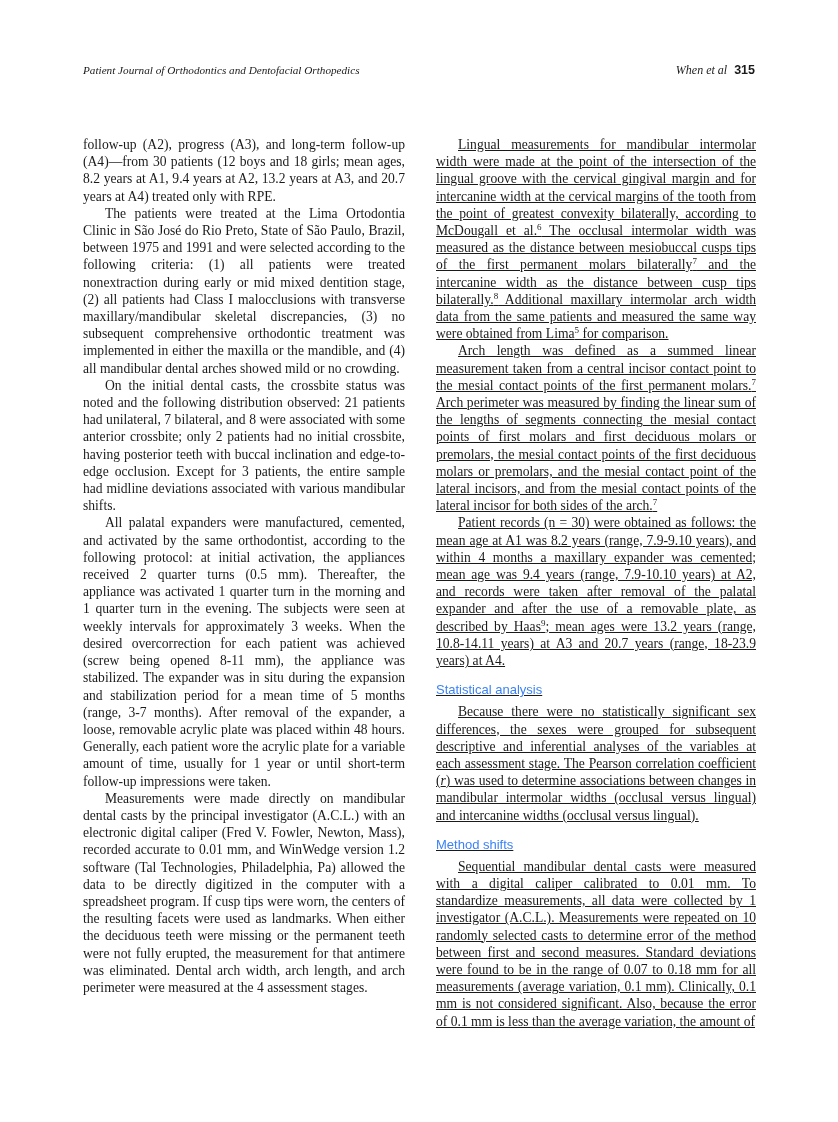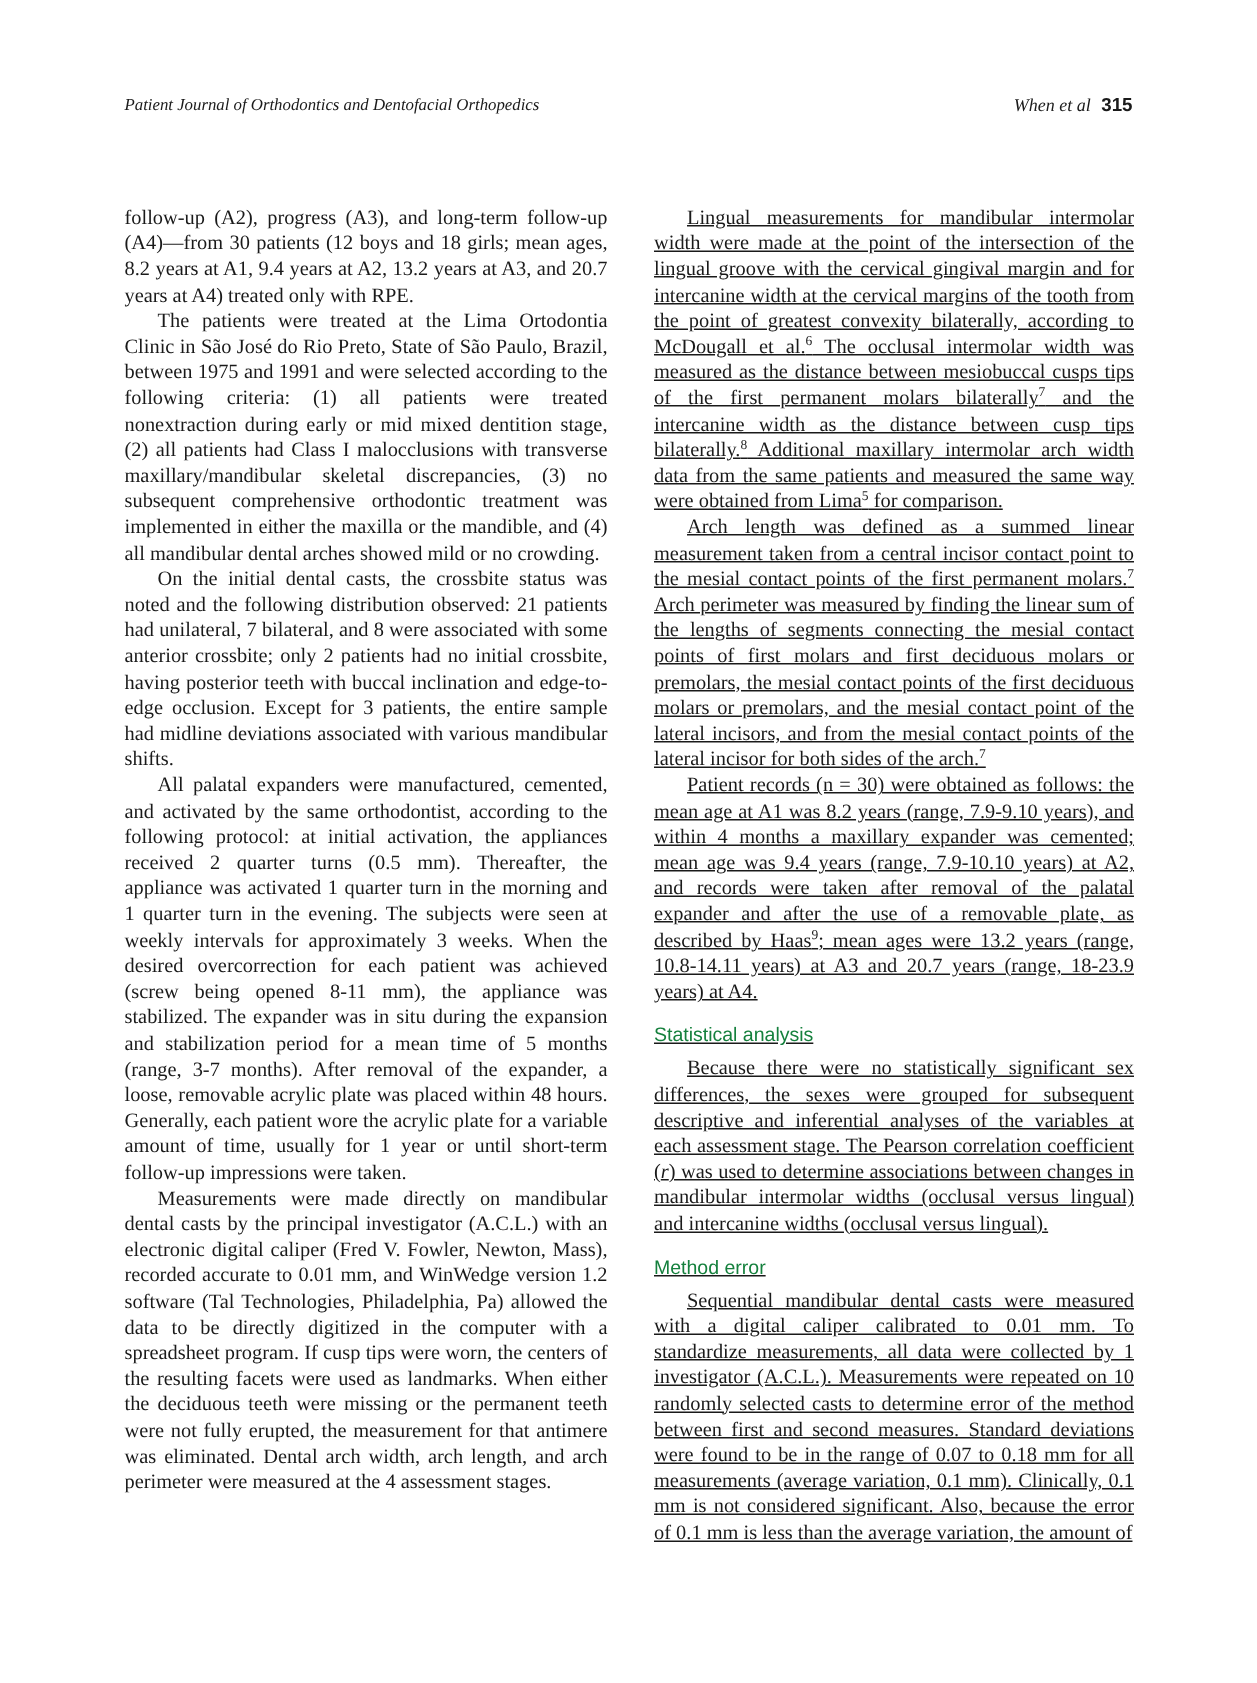--- a/index.html
+++ b/index.html
@@ -5,21 +5,21 @@
   html, body { margin: 0; padding: 0; background: #ffffff; }
   body { width: 838px; height: 1122px; position: relative; overflow: hidden; color: #1a1a1a; }
   .running-head { position: absolute; left: 83px; top: 63px; width: 672px; font-family: "Liberation Serif", serif; font-size: 11.2px; line-height: 14px; font-style: italic; }
   .rh-right { position: absolute; right: 0; top: 0; font-style: italic; font-size: 12px; }
   .rh-right .pg { font-family: "Liberation Sans", sans-serif; font-style: normal; font-weight: bold; font-size: 12.5px; margin-left: 7px; }
   .col { position: absolute; top: 136px; width: 322px; font-family: "Liberation Serif", serif; font-size: 13.6px; line-height: 17.2px; text-align: justify; hyphens: none; }
   .col.left { left: 83px; }
   .col.right { left: 436px; width: 320px; text-decoration: underline; }
   .col p { margin: 0; text-indent: 22px; }
   .col p.noindent { text-indent: 0; }
-  .col h3 { font-family: "Liberation Sans", sans-serif; font-size: 13px; font-weight: normal; margin: 12px 0 5px 0; line-height: 17px; color: #15803d; }
+  .col h3 { font-family: "Liberation Sans", sans-serif; font-size: 13px; font-weight: normal; margin: 12px 0 5px 0; line-height: 17px; color: #3b82f6; }
   sup { font-size: 9px; line-height: 0; vertical-align: 5px; }
 </style>
 </head>
 <body>
 
 <div class="running-head">
   <div>Patient Journal of Orthodontics and Dentofacial Orthopedics</div>
   <div class="rh-right">
     <span>When et al</span><span class="pg">315</span>
   </div>
@@ -37,16 +37,16 @@
   <p><span>Lingual measurements for mandibular intermolar width were made at the point of the intersection of the lingual groove with the cervical gingival margin and for intercanine width at the cervical margins of the tooth from the point of greatest convexity bilaterally, according to McDougall et al.</span><sup>6</sup><span> The occlusal intermolar width was measured as the distance between mesiobuccal cusps tips of the first permanent molars bilaterally</span><sup>7</sup><span> and the intercanine width as the distance between cusp tips bilaterally.</span><sup>8</sup><span> Additional maxillary intermolar arch width data from the same patients and measured the same way were obtained from Lima</span><sup>5</sup><span> for comparison.</span></p>
 
   <p><span>Arch length was defined as a summed linear measurement taken from a central incisor contact point to the mesial contact points of the first permanent molars.</span><sup>7</sup><span> Arch perimeter was measured by finding the linear sum of the lengths of segments connecting the mesial contact points of first molars and first deciduous molars or premolars, the mesial contact points of the first deciduous molars or premolars, and the mesial contact point of the lateral incisors, and from the mesial contact points of the lateral incisor for both sides of the arch.</span><sup>7</sup></p>
 
   <p><span>Patient records (n = 30) were obtained as follows: the mean age at A1 was 8.2 years (range, 7.9-9.10 years), and within 4 months a maxillary expander was cemented; mean age was 9.4 years (range, 7.9-10.10 years) at A2, and records were taken after removal of the palatal expander and after the use of a removable plate, as described by Haas</span><sup>9</sup><span>; mean ages were 13.2 years (range, 10.8-14.11 years) at A3 and 20.7 years (range, 18-23.9 years) at A4.</span></p>
 
   <h3>Statistical analysis</h3>
 
   <p><span>Because there were no statistically significant sex differences, the sexes were grouped for subsequent descriptive and inferential analyses of the variables at each assessment stage. The Pearson correlation coefficient (</span><i>r</i><span>) was used to determine associations between changes in mandibular intermolar widths (occlusal versus lingual) and intercanine widths (occlusal versus lingual).</span></p>
 
-  <h3>Method error</h3>
+  <h3>Method shifts</h3>
 
   <p>Sequential mandibular dental casts were measured with a digital caliper calibrated to 0.01 mm. To standardize measurements, all data were collected by 1 investigator (A.C.L.). Measurements were repeated on 10 randomly selected casts to determine error of the method between first and second measures. Standard deviations were found to be in the range of 0.07 to 0.18 mm for all measurements (average variation, 0.1 mm). Clinically, 0.1 mm is not considered significant. Also, because the error of 0.1 mm is less than the average variation, the amount of</p>
 </div>
 
 </body></html>

